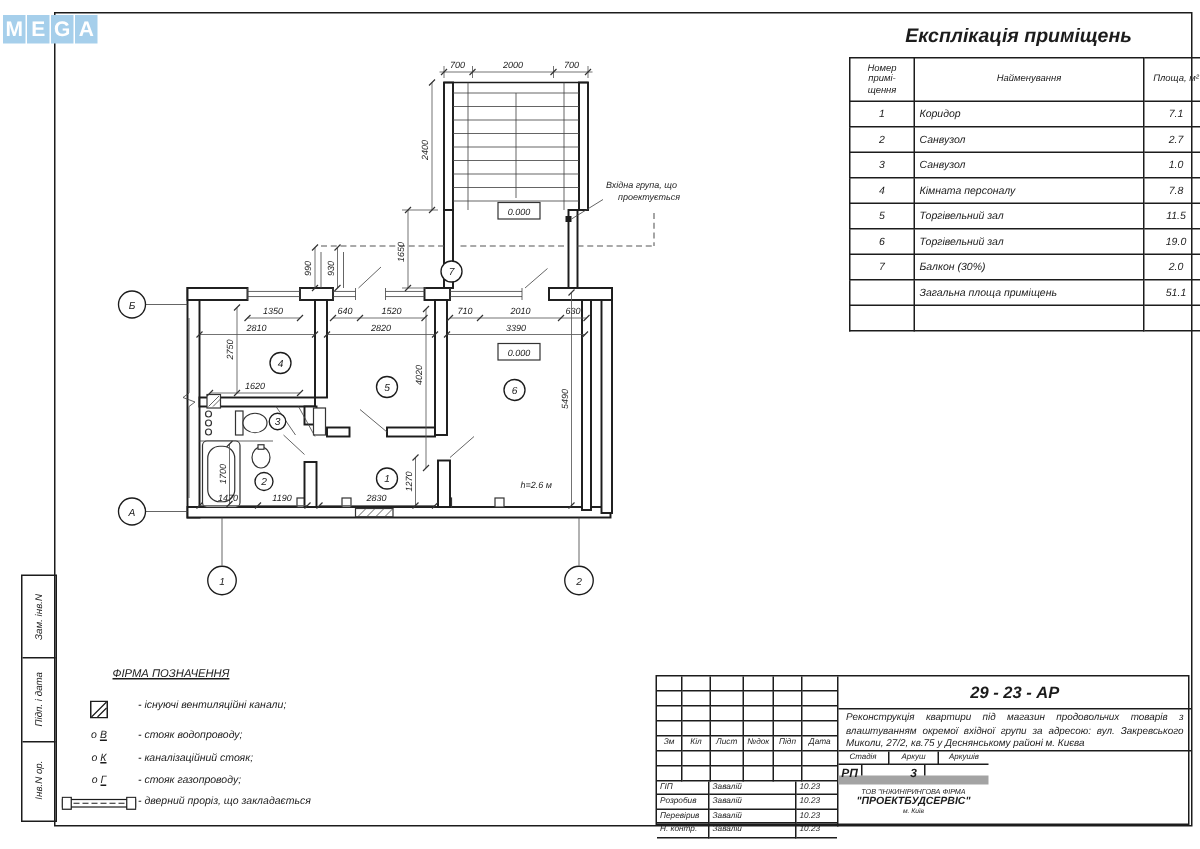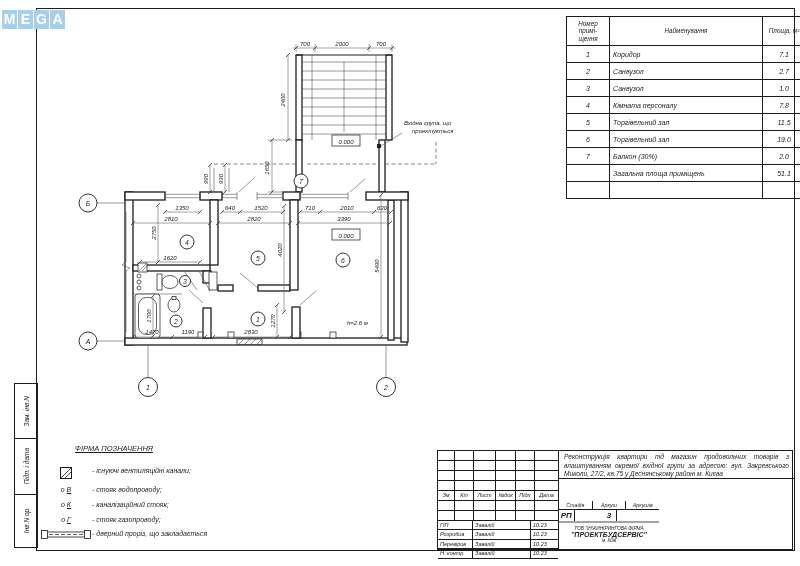--- a/index.html
+++ b/index.html
@@ -51,21 +51,21 @@
   .descr{height:28px;border-bottom:1px solid #1c1c1c;font-size:6.6px;line-height:1.3;
          padding:2px 5px;text-align:justify;box-sizing:border-box;overflow:hidden;}
   .tb-bottom{position:absolute;left:0;top:50px;width:235px;height:50px;display:flex;}
   .sheettitle{width:135px;border-right:1px solid #1c1c1c;box-sizing:border-box;display:flex;
               align-items:center;justify-content:center;text-align:center;font-size:7.3px;padding:0 4px;}
   .stagecol{width:100px;display:flex;flex-direction:column;}
   .stagehd{display:flex;height:9px;}
   .stagehd div{flex:1;border-right:1px solid #1c1c1c;border-bottom:1px solid #1c1c1c;
                font-size:5.3px;text-align:center;line-height:9px;box-sizing:border-box;}
   .stagehd div:last-child{border-right:none;}
-  .stageval{display:flex;height:13px;border-bottom:2px solid #a3a3a3;box-sizing:border-box;gap:27px;}
+  .stageval{display:flex;height:13px;border-bottom:6px solid #a3a3a3;box-sizing:border-box;gap:27px;}
   .stageval div{flex:1;border-right:1px solid #1c1c1c;font-size:8px;font-weight:bold;
                 text-align:center;line-height:12px;box-sizing:border-box;}
   .stageval div:last-child{border-right:none;}
   .company{flex:1;text-align:center;padding-top:3px;}
   .company .c1{font-size:4.8px;}
   .company .c2{font-size:7px;font-weight:bold;}
   .company .c3{font-size:4.5px;}
   
   svg.plan{position:absolute;left:38px;top:8px;}
   .wall{fill:#fff;stroke:#1c1c1c;stroke-width:1.3;}
@@ -98,20 +98,21 @@
       </div>
     <div class="cell" style="height:55px">
         <span class="vtext">Підп. і дата</span>
       </div>
     <div class="cell" style="height:50px">
         <span class="vtext">Інв.N ор.</span>
       </div>
   </div>
 
   <div class="explic">
+    <div class="etitle">Експлікація приміщень</div>
     <table class="etab">
       <tbody>
           <tr>
         <th class="hd cnum">Номер примі-щення</th>
         <th class="hd cname">Найменування</th>
         <th class="hd carea">Площа, м²</th>
       </tr>
       <tr>
             <td class="cnum">1</td>
             <td class="cname">Коридор</td>
@@ -424,20 +425,21 @@
         <div>10.23</div>
         <div>Перевірив</div>
         <div>Завалій</div>
         <div>10.23</div>
         <div>Н. контр.</div>
         <div>Завалій</div>
         <div>10.23</div>
       </div>
     </div>
     <div class="tb-right">
+      <div class="doccode">29 - 23 - АР</div>
       <div class="descr">Реконструкція квартири під магазин продовольчих товарів з влаштуванням окремої вхідної групи за адресою: вул. Закревського Миколи, 27/2, кв.75 у Деснянському районі м. Києва</div>
       <div class="tb-bottom">
         <div class="stagecol">
           <div class="stagehd">
             <div>Стадія</div>
             <div>Аркуш</div>
             <div>Аркушів</div>
           </div>
           <div class="stageval">
             <div>РП</div>

